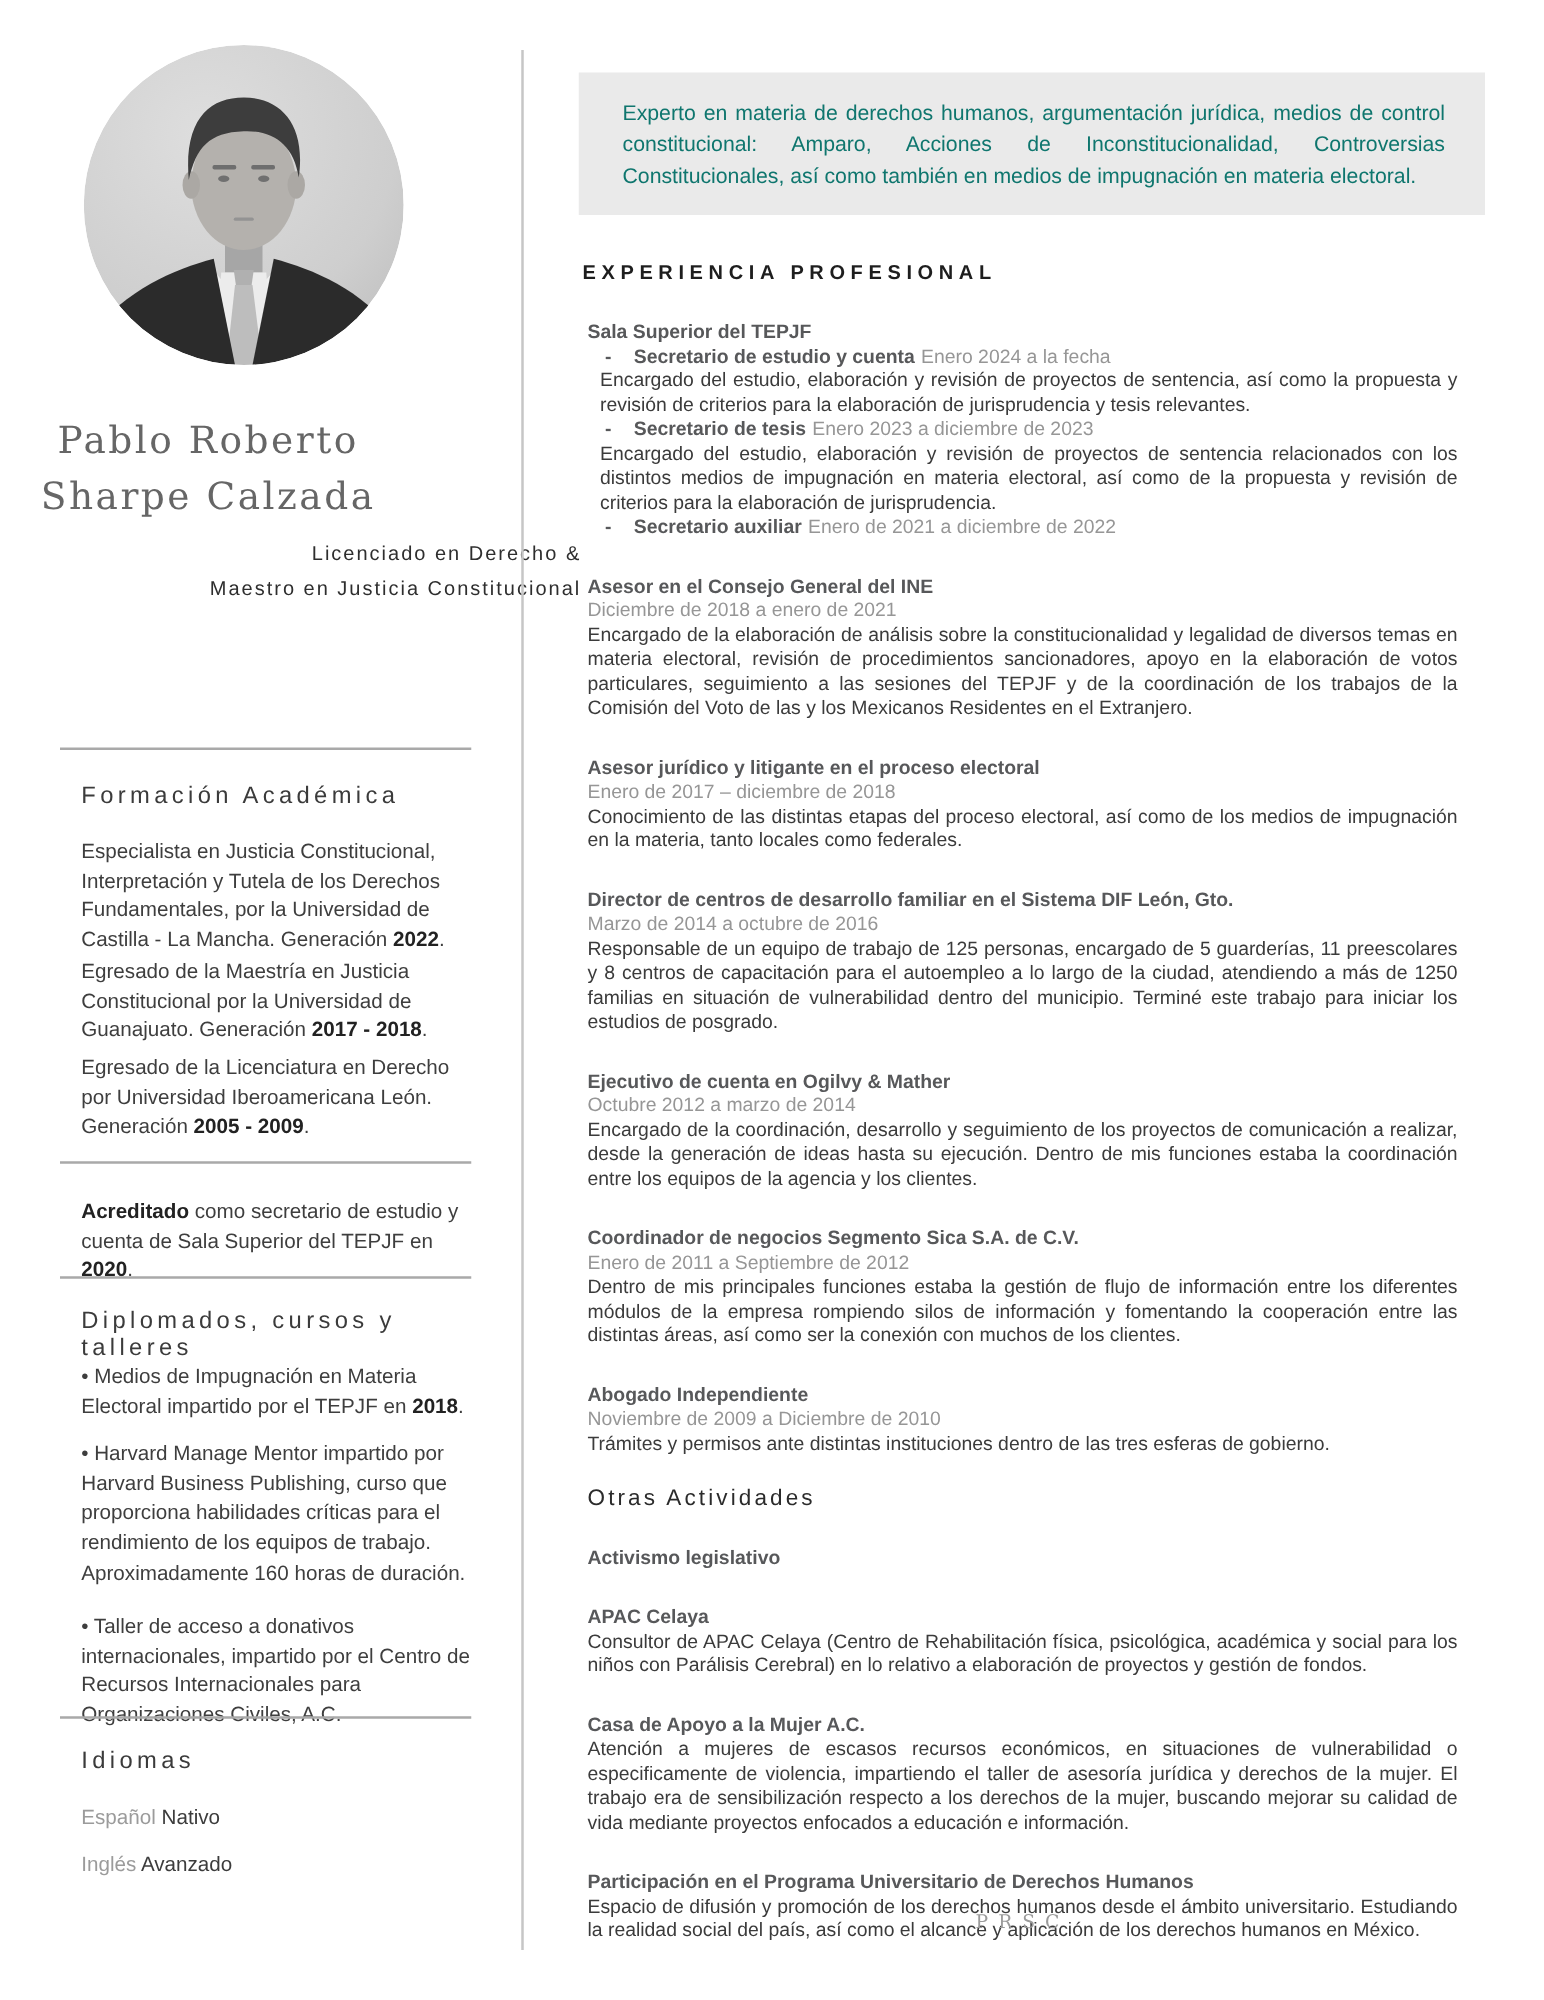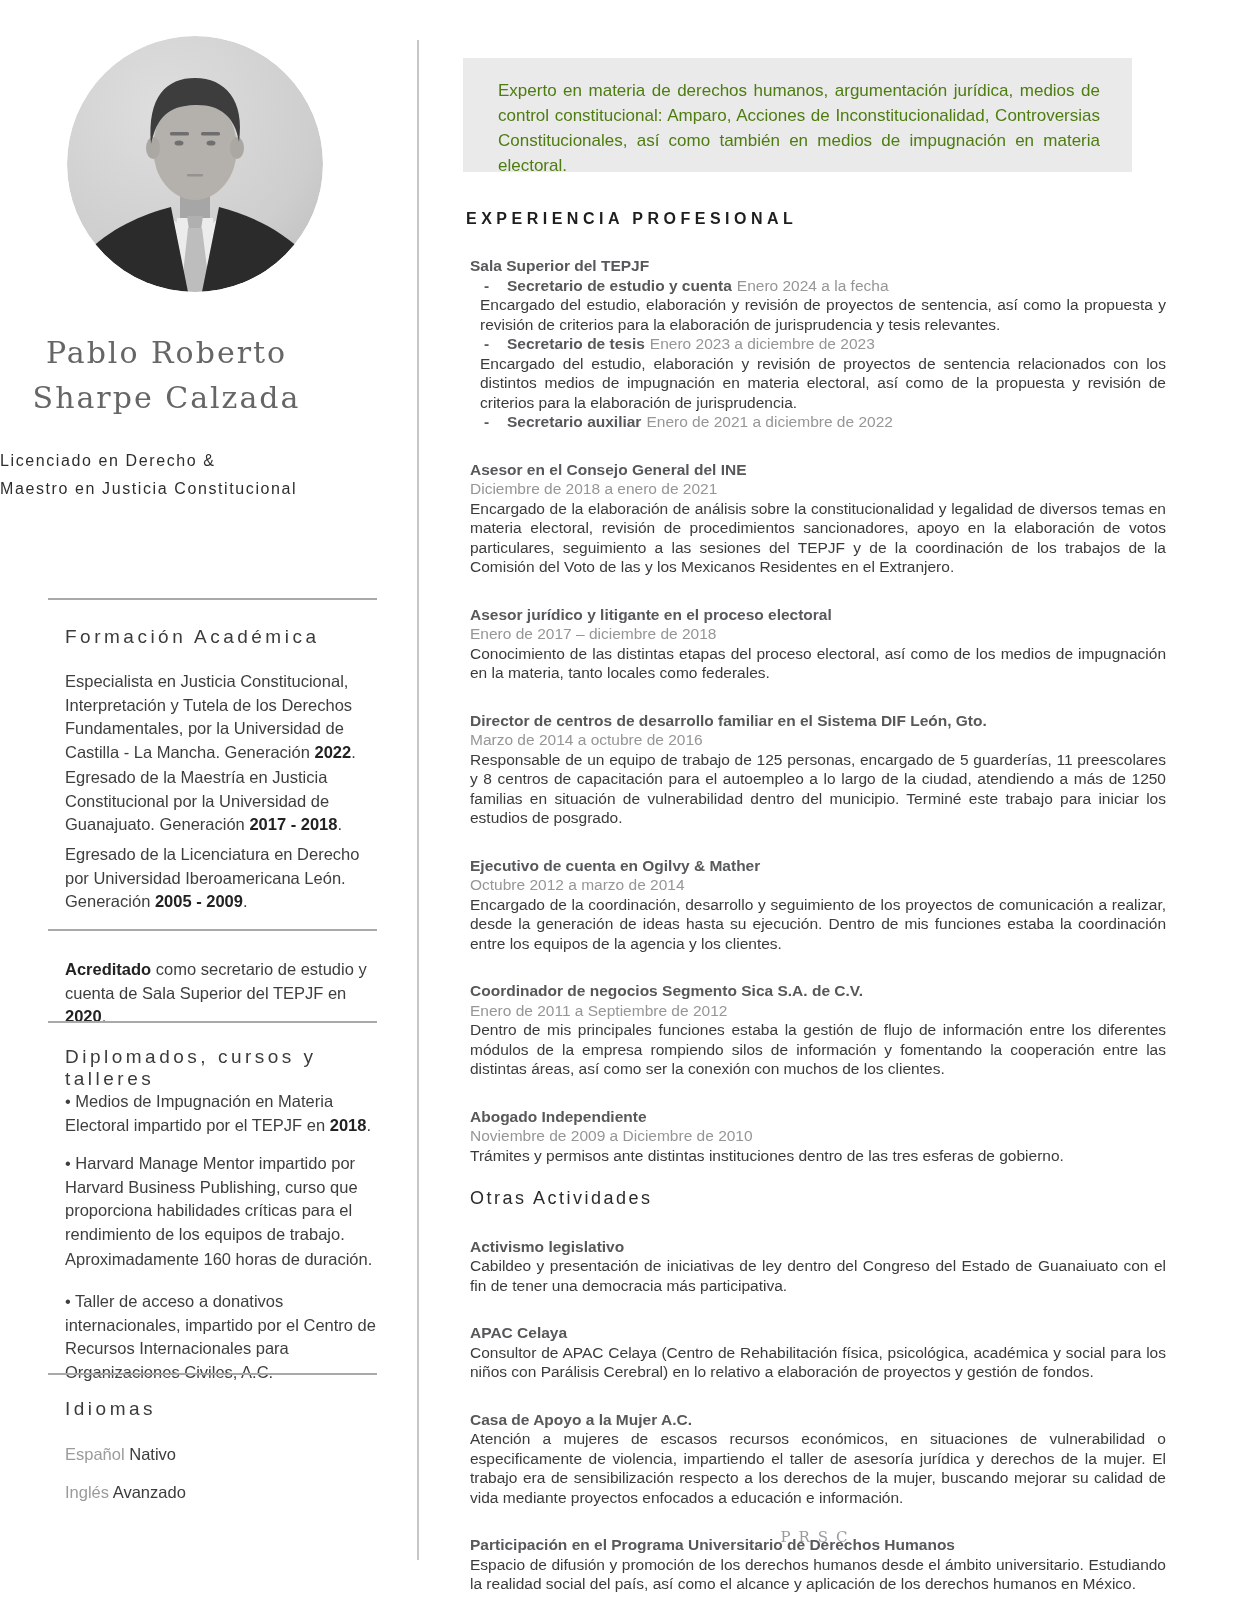--- a/index.html
+++ b/index.html
@@ -6,38 +6,38 @@
   html,body { width:1235px; height:1600px; background:#ffffff; overflow:hidden;
               font-family:"Liberation Sans", sans-serif; -webkit-font-smoothing:antialiased; }
   .page { position:relative; width:1235px; height:1600px; background:#ffffff; }
 
   
   .photo-wrap { position:absolute; left:67px; top:36px; width:256px; height:256px;
                 border-radius:50%; overflow:hidden; }
   .name-block { position:absolute; left:0; top:330px; width:333px; text-align:center;
                 font-family:"DejaVu Serif", serif; font-size:30px; line-height:45px;
                 color:#666666; letter-spacing:2px; }
-  .subtitle-block { position:absolute; left:0; top:430px; width:465px; text-align:left;
-                font-size:16px; line-height:28px; color:#2e2e2e; letter-spacing:1.6px;margin-top:17px; }
+  .subtitle-block { position:absolute; left:0; top:430px; width:465px; text-align:right;
+                font-size:16px; line-height:28px; color:#2e2e2e; letter-spacing:1.6px; }
   .l-div { position:absolute; left:48px; width:329px; height:2px; background:#a9a9a9; }
   .l-heading { position:absolute; left:65px; width:330px; font-size:19px; color:#3b3b3b;
                letter-spacing:3.5px; font-weight:400; }
   .l-para { position:absolute; left:65px; width:316px; font-size:16.5px; line-height:23.5px;
             color:#3e3e3e; }
   .l-para b { color:#222222; }
   .lang-label { color:#9b9b9b; }
   .lang-value { color:#3c3c3c;margin-top:22px; }
 
   
   .v-div { position:absolute; left:417px; top:40px; width:2px; height:1520px; background:#c6c6c6; }
 
   
-  .summary-box { position:absolute; left:463px; top:58px; width:669px; height:114px;
+  .summary-box { position:absolute; left:463px; top:58px; width:725px; height:114px;
                  background:#eaeaea; padding:20px 32px 0 35px; font-size:17px; line-height:25px;
-                 color:#4d7c0f; text-align:justify; hyphens:auto; }
+                 color:#0f766e; text-align:justify; hyphens:auto; }
   .exp-heading { position:absolute; left:466px; top:210px; width:700px; font-size:16px;
                  font-weight:bold; color:#1e1e1e; letter-spacing:4.5px; }
   .exp-flow { position:absolute; left:470px; top:247px; width:696px; font-size:15.5px;
               line-height:19.5px; color:#3b3b3b; }
   .company { font-weight:bold; color:#57585a; margin-top:9px; }
   .role-line { padding-left:14px; }
   .role-dash { display:inline-block; width:23px; font-weight:bold; color:#57585a; }
   .role-title { font-weight:bold; color:#57585a; }
   .role-date { color:#969696; margin-left:5px; }
   .role-desc { padding-left:10px; text-align:justify; hyphens:auto; }
@@ -187,21 +187,20 @@
     <div class="job">
       <div class="job-title">Abogado Independiente</div>
       <div class="job-date">Noviembre de 2009 a Diciembre de 2010</div>
       <div class="job-desc">Trámites y permisos ante distintas instituciones dentro de las tres esferas de gobierno.</div>
     </div>
 
     <div class="otras-heading">Otras Actividades</div>
 
     <div class="otras-item first">
       <div class="job-title">Activismo legislativo</div>
-      <div class="job-desc">Cabildeo y presentación de iniciativas de ley dentro del Congreso del Estado de Guanaiuato con el fin de tener una democracia más participativa.</div>
     </div>
 
     <div class="otras-item">
       <div class="job-title">APAC Celaya</div>
       <div class="job-desc">Consultor de APAC Celaya (Centro de Rehabilitación física, psicológica, académica y social para los niños con Parálisis Cerebral) en lo relativo a elaboración de proyectos y gestión de fondos.</div>
     </div>
 
     <div class="otras-item">
       <div class="job-title">Casa de Apoyo a la Mujer A.C.</div>
       <div class="job-desc">Atención a mujeres de escasos recursos económicos, en situaciones de vulnerabilidad o especificamente de violencia, impartiendo el taller de asesoría jurídica y derechos de la mujer. El trabajo era de sensibilización respecto a los derechos de la mujer, buscando mejorar su calidad de vida mediante proyectos enfocados a educación e información.</div>

